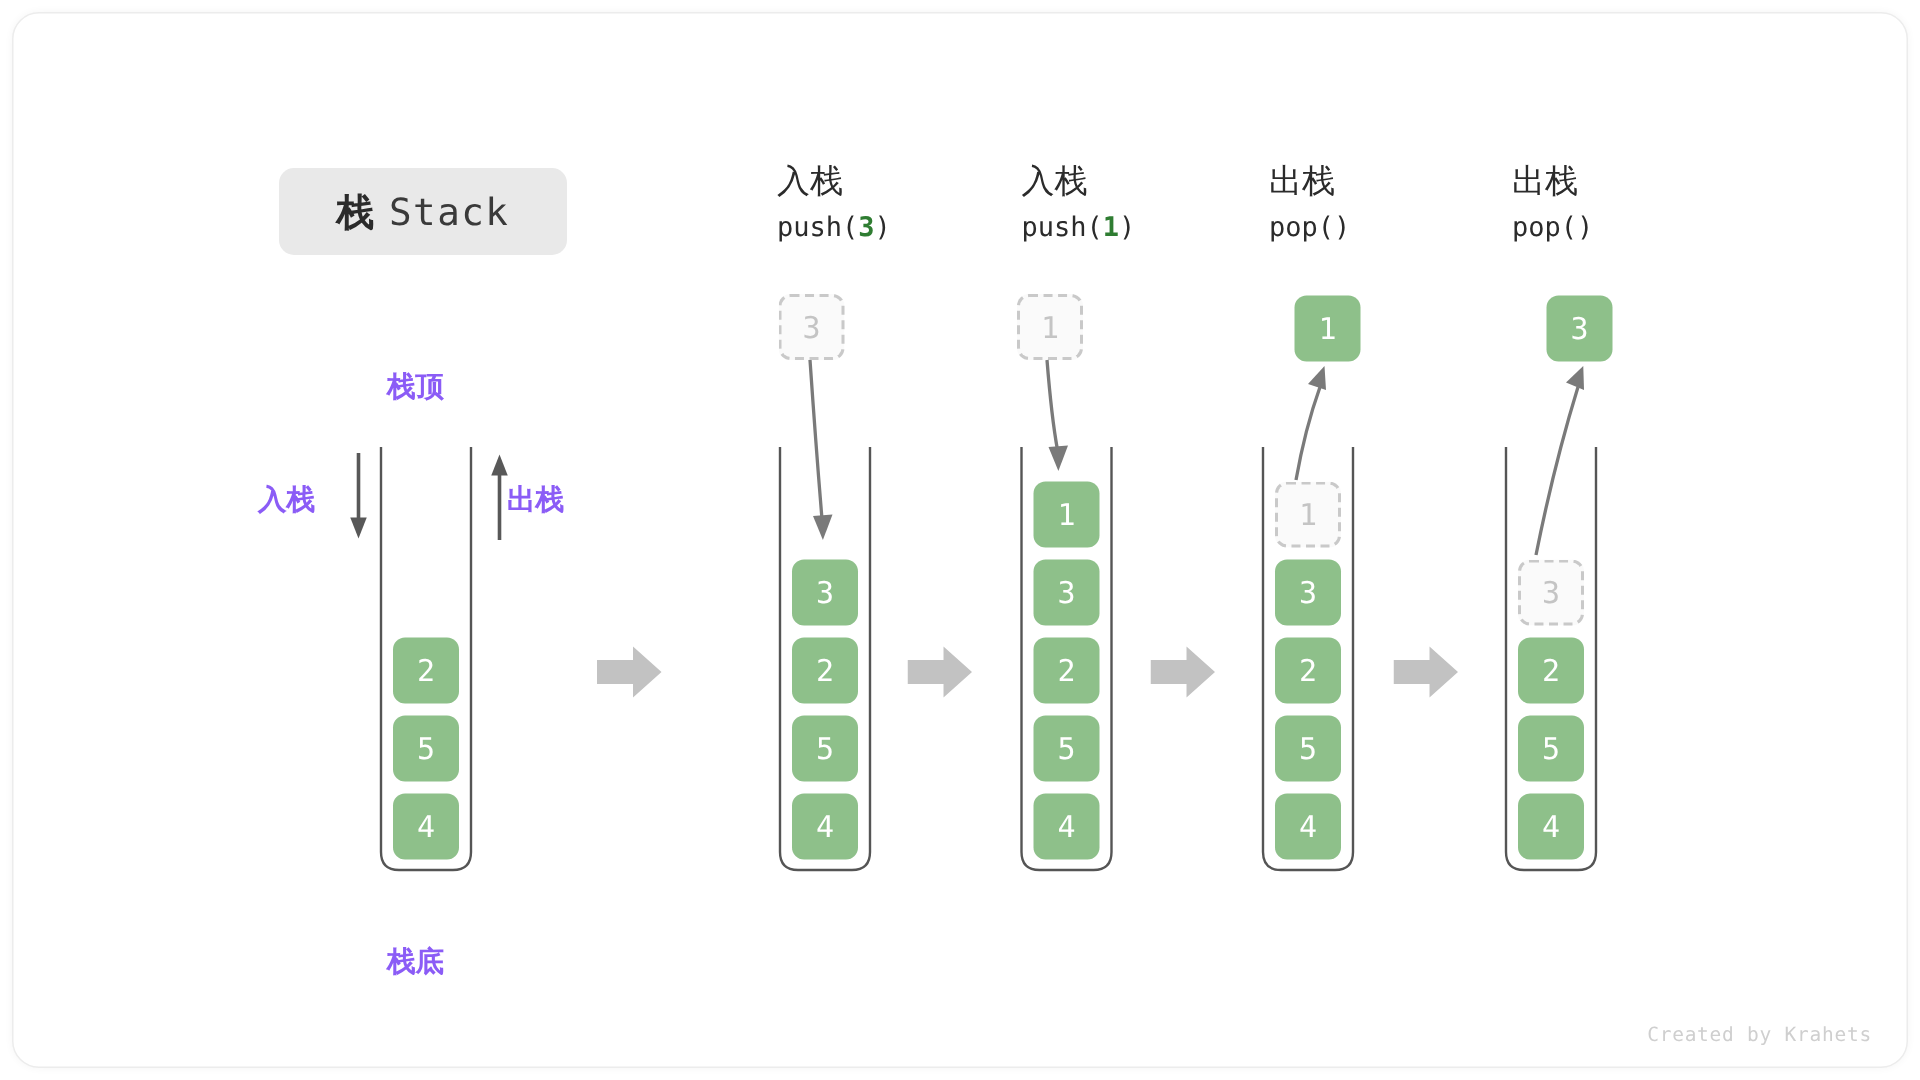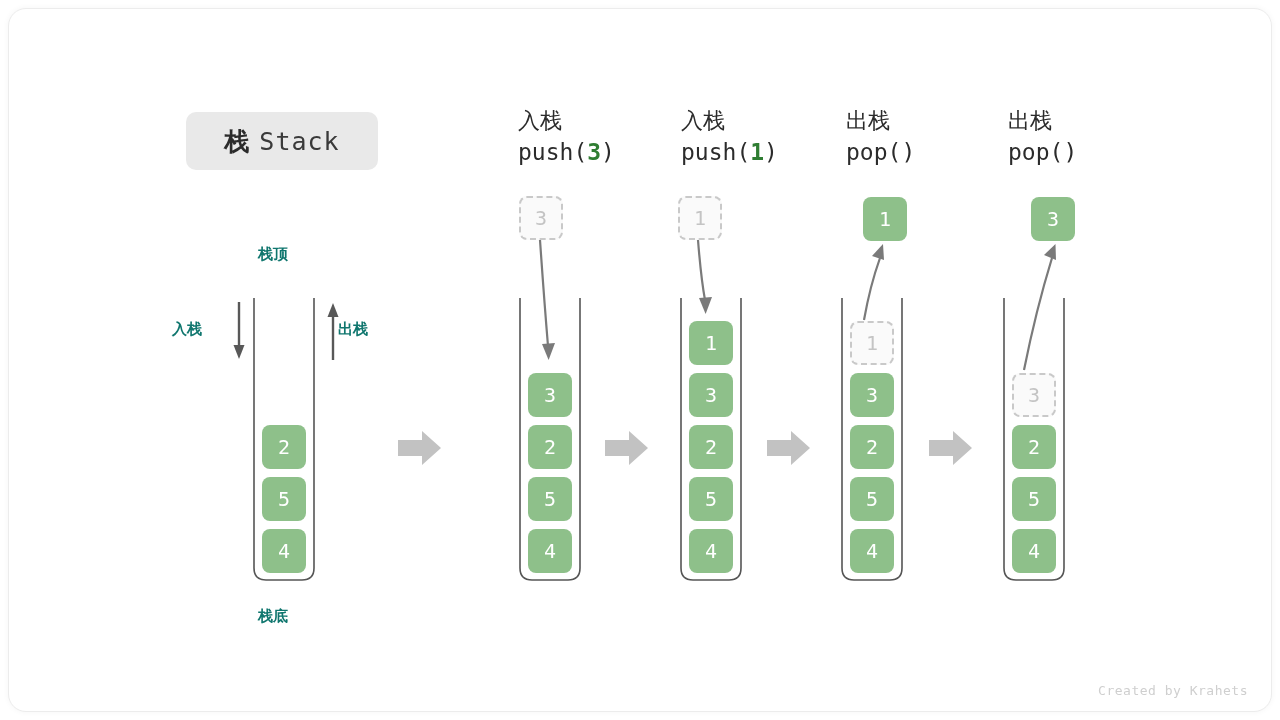--- a/index.html
+++ b/index.html
@@ -57,39 +57,39 @@
     font-size: 25px;
     color: #3a3a3a;
     letter-spacing: 1px;
   }
 
   
   .cap-label {
     position: absolute;
     font-family: Liberation Serif, serif;
     font-weight: bold;
-    font-size: 15px;
-    color: #0f766e;
+    font-size: 19px;
+    color: #8b5cf6;
     white-space: nowrap;
   }
   .op-label {
     position: absolute;
     white-space: nowrap;
     text-align: left;
   }
   .op-cn {
     font-family: "Liberation Sans", "DejaVu Sans", sans-serif;
     font-size: 22px;
     color: #2b2b2b;
     display: block;
     line-height: 30px;
   }
   .op-code {
     font-family: "DejaVu Sans Mono", "Liberation Mono", monospace;
-    font-size: 23px;
+    font-size: 18px;
     color: #2b2b2b;
     display: block;
     line-height: 32px;
   }
   .op-code .arg {
     color: #2f7d32;
     font-weight: bold;
   }
 
   
@@ -146,21 +146,21 @@
 
 <div id="canvas">
   <div class="card"></div>
 
   <div class="title-badge">
     <span class="title-cn">栈</span>
     <span class="title-en">Stack</span>
   </div>
 
   <div class="cap-label" style="left:258px; top:245px;">栈顶</div>
-  <div class="cap-label" style="left:258px; top:607px;">栈底</div>
+  <div class="cap-label" style="left:258px; top:628px;">栈底</div>
   <div class="cap-label" style="left:172px; top:320px;">入栈</div>
   <div class="cap-label" style="left:338px; top:320px;">出栈</div>
 
   <svg class="curve" style="left:228px; top:300px;" width="22" height="62" viewBox="0 0 22 62">
     <line x1="11" y1="2" x2="11" y2="48" stroke="#585858" stroke-width="2.4"></line>
     <path d="M11 59 L5.5 45 L16.5 45 Z" fill="#585858"></path>
   </svg>
   <svg class="curve" style="left:322px; top:300px;" width="22" height="62" viewBox="0 0 22 62">
     <line x1="11" y1="60" x2="11" y2="14" stroke="#585858" stroke-width="2.4"></line>
     <path d="M11 3 L5.5 17 L16.5 17 Z" fill="#585858"></path>

